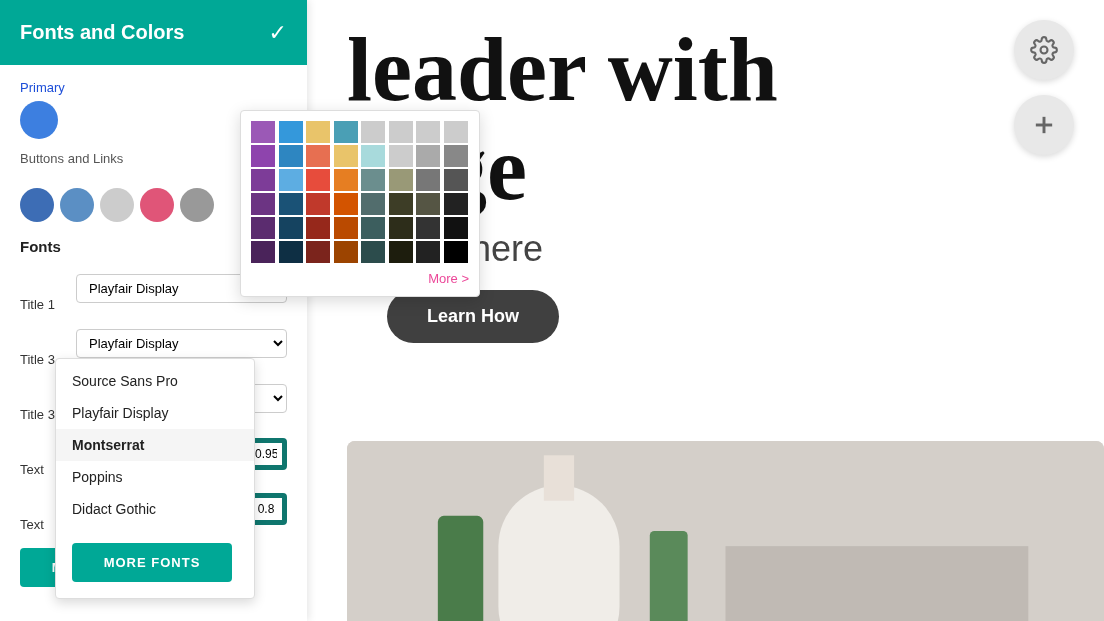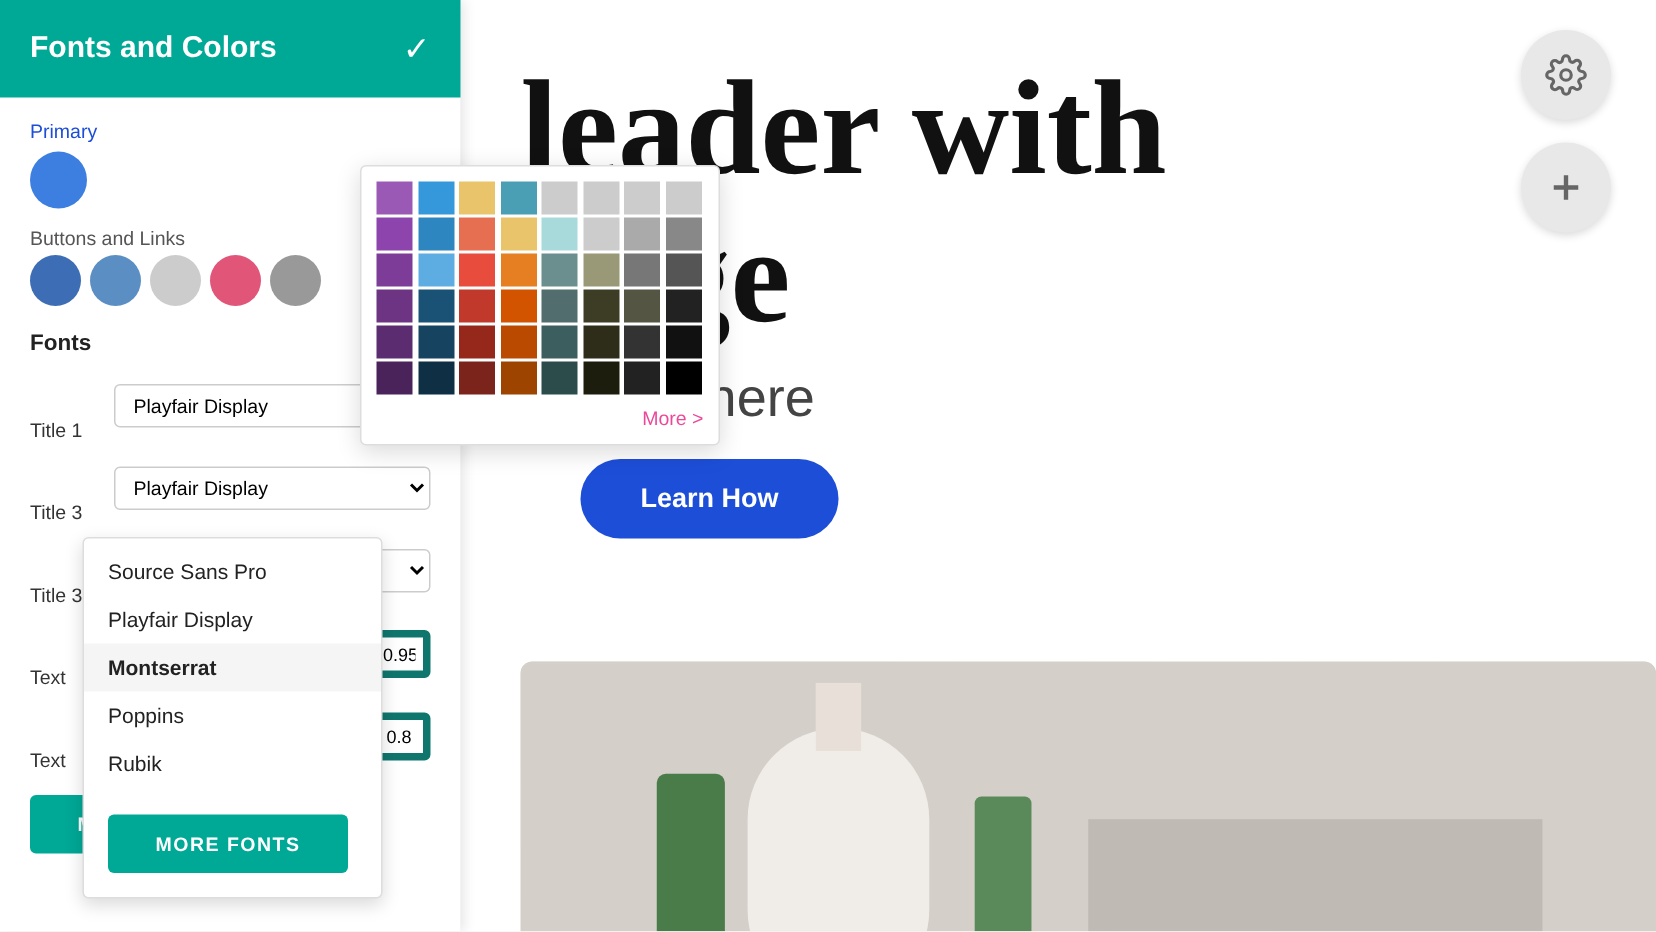--- a/index.html
+++ b/index.html
@@ -20,34 +20,33 @@
       padding: 20px 40px;
       font-family: 'Georgia', serif;
     }
 
     .hero-title {
       font-size: 90px;
       font-weight: 900;
       line-height: 1.1;
       color: #111;
       font-family: 'Georgia', serif;
-      margin-top: 16px;
     }
 
     .hero-subtitle {
       font-size: 36px;
       color: #444;
       margin-top: 10px;
       font-family: Arial, sans-serif;
       font-weight: 300;
     }
 
     .learn-how-btn {
       display: inline-block;
-      background: #1d4ed8;
+      background: #404040;
       color: #fff;
       border: none;
       border-radius: 30px;
       padding: 16px 40px;
       font-size: 18px;
       font-weight: 600;
       margin-top: 20px;
       cursor: pointer;
       margin-left: 40px;
     }
@@ -162,21 +161,21 @@
       width: 38px;
       height: 38px;
       border-radius: 50%;
       background: #3d7fe0;
       cursor: pointer;
     }
 
     .buttons-links-label {
       font-size: 13px;
       color: #555;
-      margin-bottom: 4px;
+      margin-bottom: 22px;
     }
 
     .color-swatches-row {
       display: flex;
       gap: 6px;
       margin-bottom: 16px;
     }
 
     .color-swatch {
       width: 34px;
@@ -459,17 +458,17 @@
       <div class="color-cell" style="background: rgb(0, 0, 0);"></div>
     </div>
   <div class="more-link">More &gt;</div>
 </div>
 
 <div class="font-dropdown">
   <div class="font-dropdown-item">Source Sans Pro</div>
   <div class="font-dropdown-item">Playfair Display</div>
   <div class="font-dropdown-item selected">Montserrat</div>
   <div class="font-dropdown-item">Poppins</div>
-  <div class="font-dropdown-item">Rubik</div>
+  <div class="font-dropdown-item">Didact Gothic</div>
   <div class="more-fonts-dropdown">
     <button class="more-fonts-btn">MORE FONTS</button>
   </div>
 </div>
 
 </body></html>

